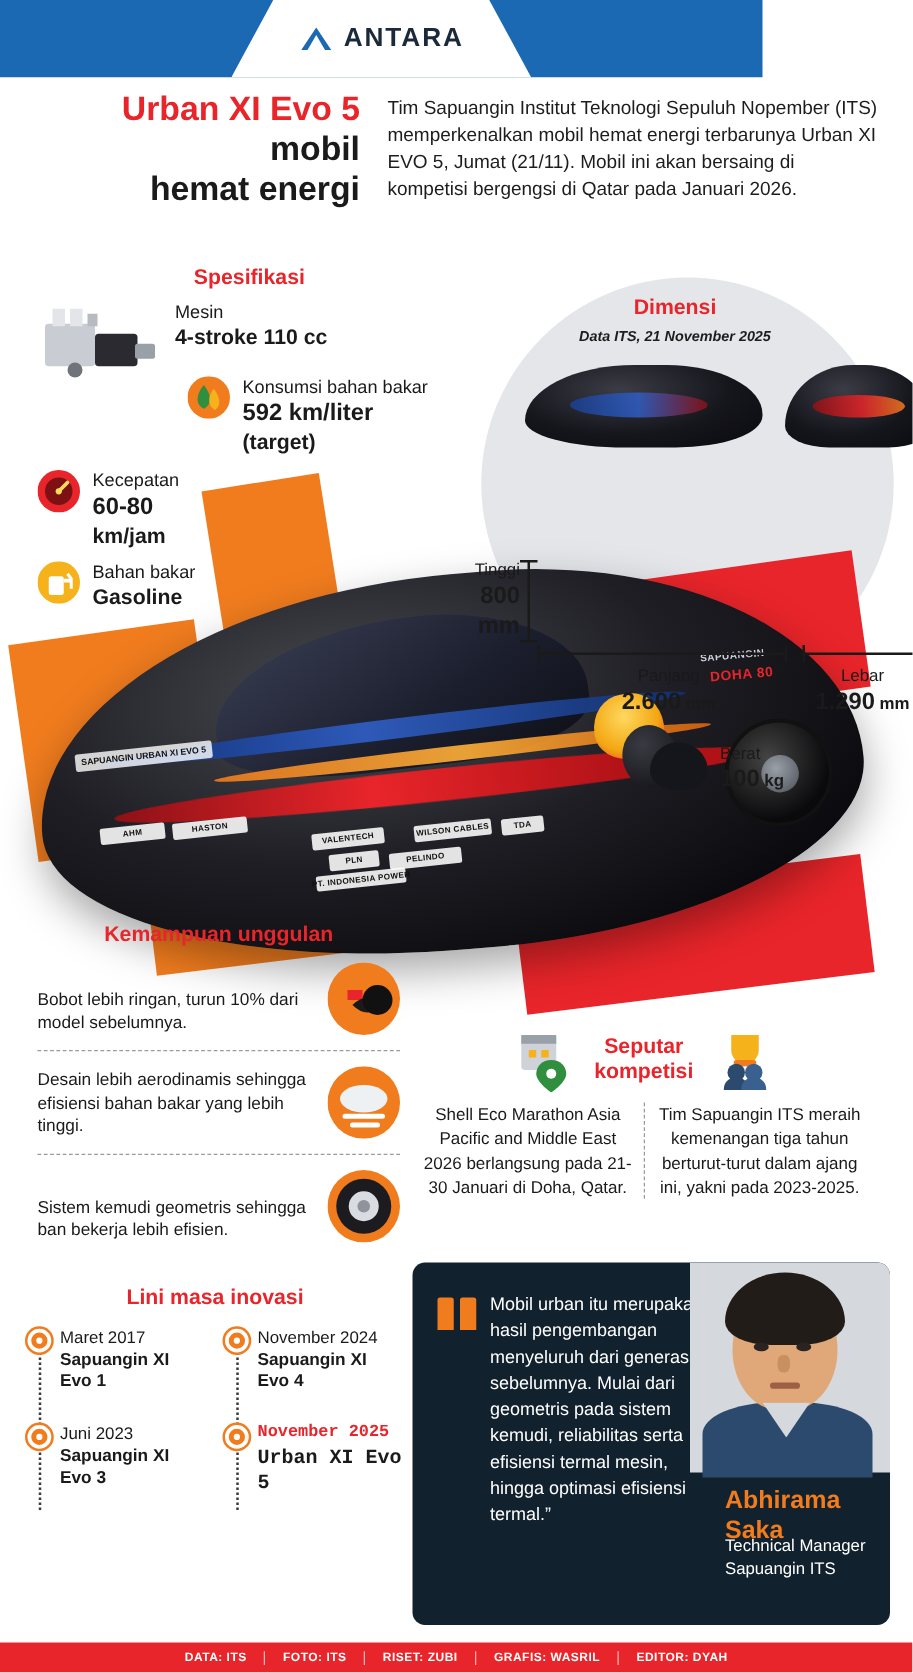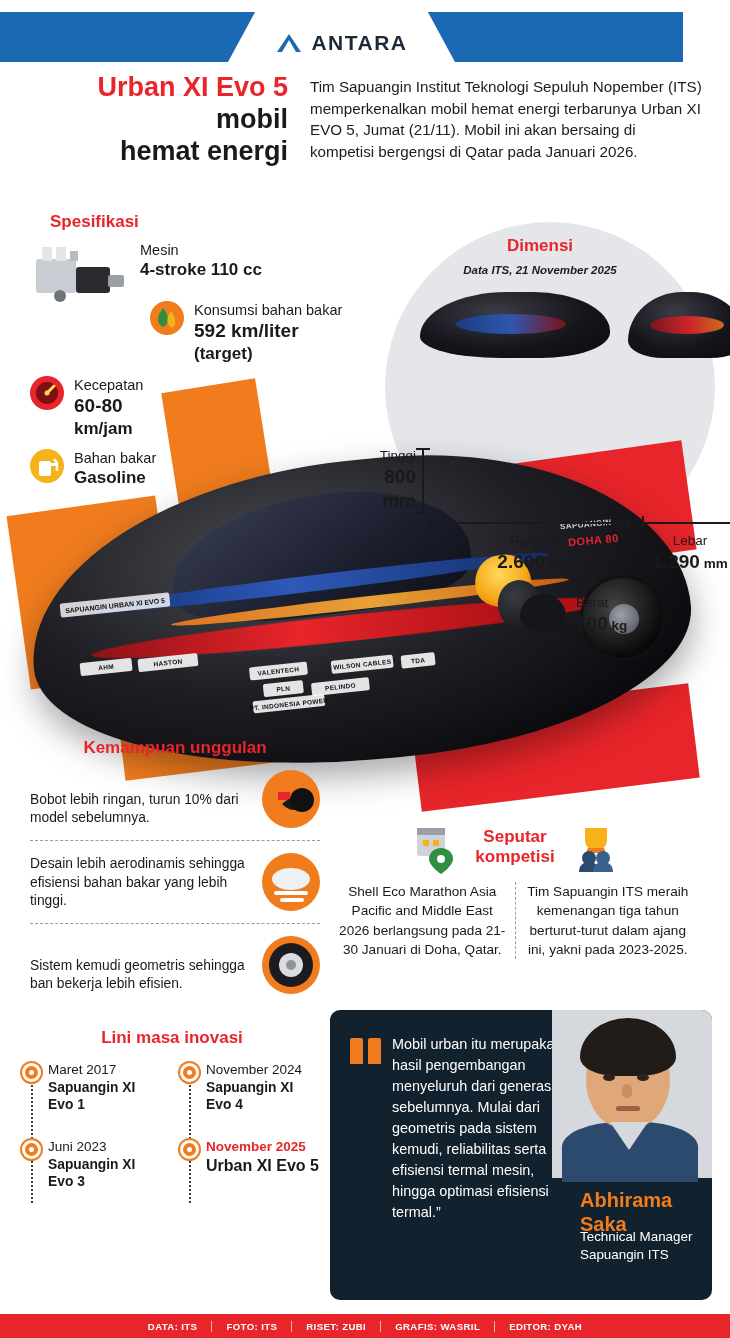--- a/index.html
+++ b/index.html
@@ -4,21 +4,21 @@
 <style>
   * { box-sizing: border-box; margin: 0; padding: 0; }
   html, body { background: #ffffff; }
   body {
     width: 730px; height: 1338px; position: relative;
     font-family: "Liberation Sans", sans-serif;
     color: #1a1a1a; overflow: hidden;
   }
 
   
-  .topbar { position: absolute; top: 12px; left: 0; width: 683px; height: 62px; background: #1b68b3; }
+  .topbar { position: absolute; top: 0; left: 0; width: 610px; height: 62px; background: #1b68b3; }
   .logo-wrap {
     position: absolute; top: 0; left: 50%; transform: translateX(-50%);
     width: 240px; height: 62px; background: #ffffff;
     clip-path: polygon(14% 0, 86% 0, 100% 100%, 0% 100%);
     display: flex; align-items: center; justify-content: center; gap: 8px;
   }
   .logo-mark { width: 28px; height: 22px; }
   .logo-text { font-size: 21px; font-weight: bold; letter-spacing: 1.5px; color: #1a2a3a; }
 
   
@@ -120,21 +120,21 @@
     font-weight: bold; transform: rotate(-5deg); letter-spacing: .4px;
   }
   .car-side-text2 {
     position: absolute; left: 548px; top: 134px; color: #e8252a; font-size: 11px;
     font-weight: bold; transform: rotate(-5deg); letter-spacing: .5px;
   }
 
   
   .sec-head-red { color: #e8252a; font-size: 17px; font-weight: bold; }
   .spesifikasi { position: absolute; left: 30px; top: 212px; width: 330px; }
-  .spec-title { margin-left: 20px; }
+  .spec-title { margin-left: 9px; text-align: center; }
   .spec-row { display: flex; align-items: flex-start; gap: 10px; margin-top: 10px; }
   .spec-label { font-size: 14.5px; line-height: 1.25; }
   .spec-val { font-weight: bold; }
   .spec-val.big { font-size: 19px; }
   .spec-val.mid { font-size: 17px; }
 
   .icon-engine { width: 100px; height: 66px; position: relative; flex: 0 0 auto; }
   .icon-circle { width: 34px; height: 34px; border-radius: 50%; flex: 0 0 auto; position: relative; }
 
   
@@ -502,21 +502,21 @@
         <div class="lini-date">Juni 2023</div>
         <div class="lini-name">Sapuangin XI Evo 3</div>
       </div>
     </div>
     <div class="lini-col">
       <div class="lini-item">
         <span class="dot"></span>
         <div class="lini-date">November 2024</div>
         <div class="lini-name">Sapuangin XI Evo 4</div>
       </div>
-      <div class="lini-item current" style="">
+      <div class="lini-item current" style="font-family:Liberation Mono, monospace;">
         <span class="dot"></span>
         <div class="lini-date">November 2025</div>
         <div class="lini-name">Urban XI Evo 5</div>
       </div>
     </div>
   </div>
 </div>
 
 <div class="quote-card">
   <div class="quote-mark"><span></span><span></span></div>

